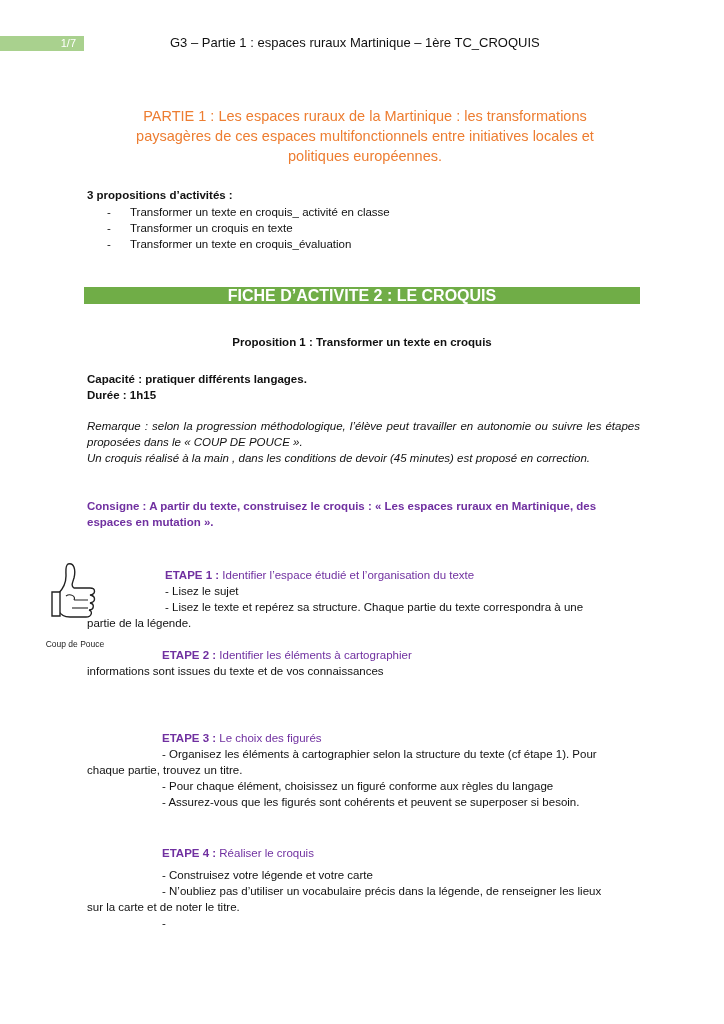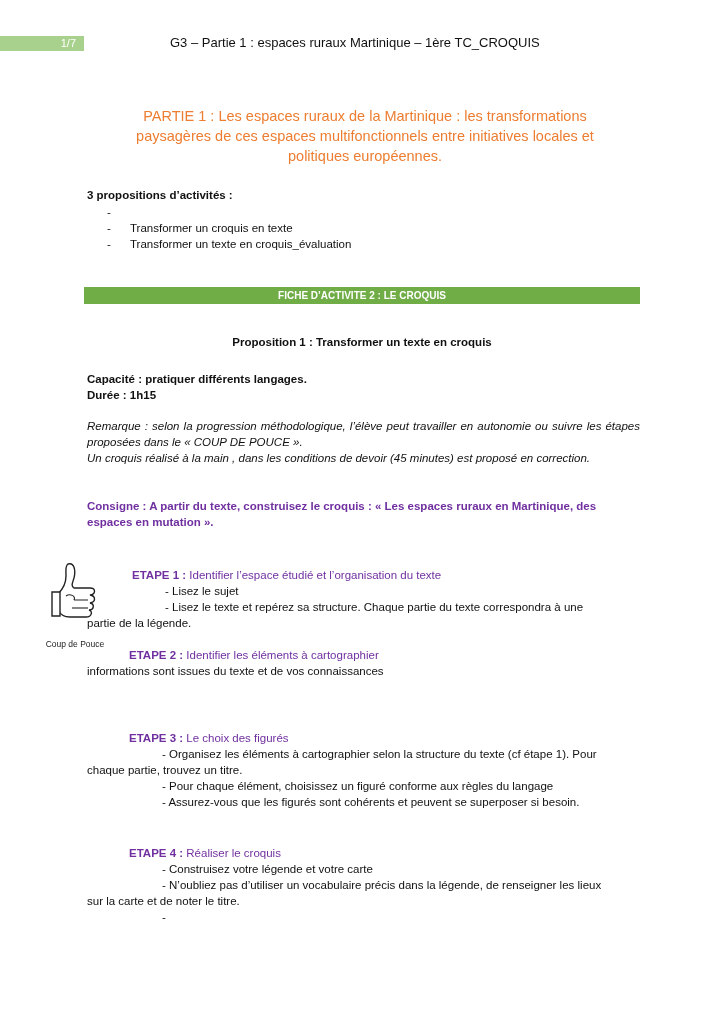--- a/index.html
+++ b/index.html
@@ -13,47 +13,47 @@
   .main-title { left: 90px; width: 550px; top: 106px; text-align: center;
                 color: #ed7d31; font-weight: normal; font-size: 14.5px; line-height: 20px; }
   .txt { font-size: 11.5px; line-height: 16px; }
   .bold { font-weight: bold; }
   .ital { font-style: italic; }
   .activities-title { left: 87px; top: 187px; }
   .act-list { left: 87px; top: 204px; margin: 0; padding: 0; list-style: none; }
   .act-list li { position: relative; padding-left: 43px; height: 16px; }
   .act-list li .dash { position: absolute; left: 20px; }
   .green-bar { left: 84px; top: 287px; width: 556px; height: 17px; background: #70ad47;
-               color: #fff; text-align: center; font-weight: bold; font-size: 10px; line-height: 17px; }
+               color: #fff; text-align: center; font-weight: bold; font-size: 16px; line-height: 17px; }
   .prop-title { left: 84px; width: 556px; top: 334px; text-align: center; }
   .capacite { left: 87px; top: 371px; }
   .duree { left: 87px; top: 387px; }
   .remarque { left: 87px; top: 418px; width: 553px; text-align: justify; }
   .consigne { left: 87px; top: 498px; width: 553px; color: #7030a0; font-weight: bold; }
   .thumb { left: 44px; top: 560px; width: 60px; height: 60px; }
   .thumb-label { left: 44px; top: 622px; width: 62px; font-size: 8.5px; text-align: center; color: #222; margin-top: 17px; }
   .etape-title { color: #7030a0; font-size: 11.5px; }
-  .etape-title b { font-weight: bold; }
+  .etape-title b { font-weight: bold; margin-left: 33px; }
   .step-block { left: 87px; width: 553px; }
 </style>
 </head>
 <body>
 
 <div class="abs pagebox">1/7</div>
 <div class="abs header-title">G3 – Partie 1 : espaces ruraux Martinique – 1ère TC_CROQUIS</div>
 
 <div class="abs main-title">
   <div>PARTIE 1 : Les espaces ruraux de la Martinique : les transformations</div>
   <div>paysagères de ces espaces multifonctionnels entre initiatives locales et</div>
   <div>politiques européennes.</div>
 </div>
 
 <div class="abs txt bold activities-title">3 propositions d’activités :</div>
 <ul class="abs txt act-list">
-  <li><span class="dash">-</span></li>
+  <li><span class="dash">-</span><span>Transformer un texte en croquis_ activité en classe</span></li>
   <li><span class="dash">-</span><span>Transformer un croquis en texte</span></li>
   <li><span class="dash">-</span><span>Transformer un texte en croquis_évaluation</span></li>
 </ul>
 
 <div class="abs green-bar">FICHE D’ACTIVITE 2 : LE CROQUIS</div>
 
 <div class="abs txt bold prop-title">Proposition 1 : Transformer un texte en croquis</div>
 
 <div class="abs txt bold capacite">Capacité : pratiquer différents langages.</div>
 <div class="abs txt bold duree">Durée : 1h15</div>
@@ -90,17 +90,17 @@
 <div class="abs txt step-block" style="top:730px;">
   <div class="etape-title" style="padding-left:42px;"><b>ETAPE 3 :</b><span> Le choix des figurés</span></div>
   <div style="padding-left:75px;">- Organisez les éléments à cartographier selon la structure du texte (cf étape 1). Pour</div>
   <div>chaque partie, trouvez un titre.</div>
   <div style="padding-left:75px;">- Pour chaque élément, choisissez un figuré conforme aux règles du langage</div>
   <div style="padding-left:75px;">- Assurez-vous que les figurés sont cohérents et peuvent se superposer si besoin.</div>
 </div>
 
 <div class="abs txt step-block" style="top:845px;">
   <div class="etape-title" style="padding-left:42px;"><b>ETAPE 4 :</b><span> Réaliser le croquis</span></div>
-  <div style="padding-left:75px;">- Construisez votre légende et votre carte</div>
+  <div style="padding-left:75px;margin-top:6px;">- Construisez votre légende et votre carte</div>
   <div style="padding-left:75px;">- N’oubliez pas d’utiliser un vocabulaire précis dans la légende, de renseigner les lieux</div>
   <div>sur la carte et de noter le titre.</div>
   <div style="padding-left:75px;">-</div>
 </div>
 
 </body></html>

